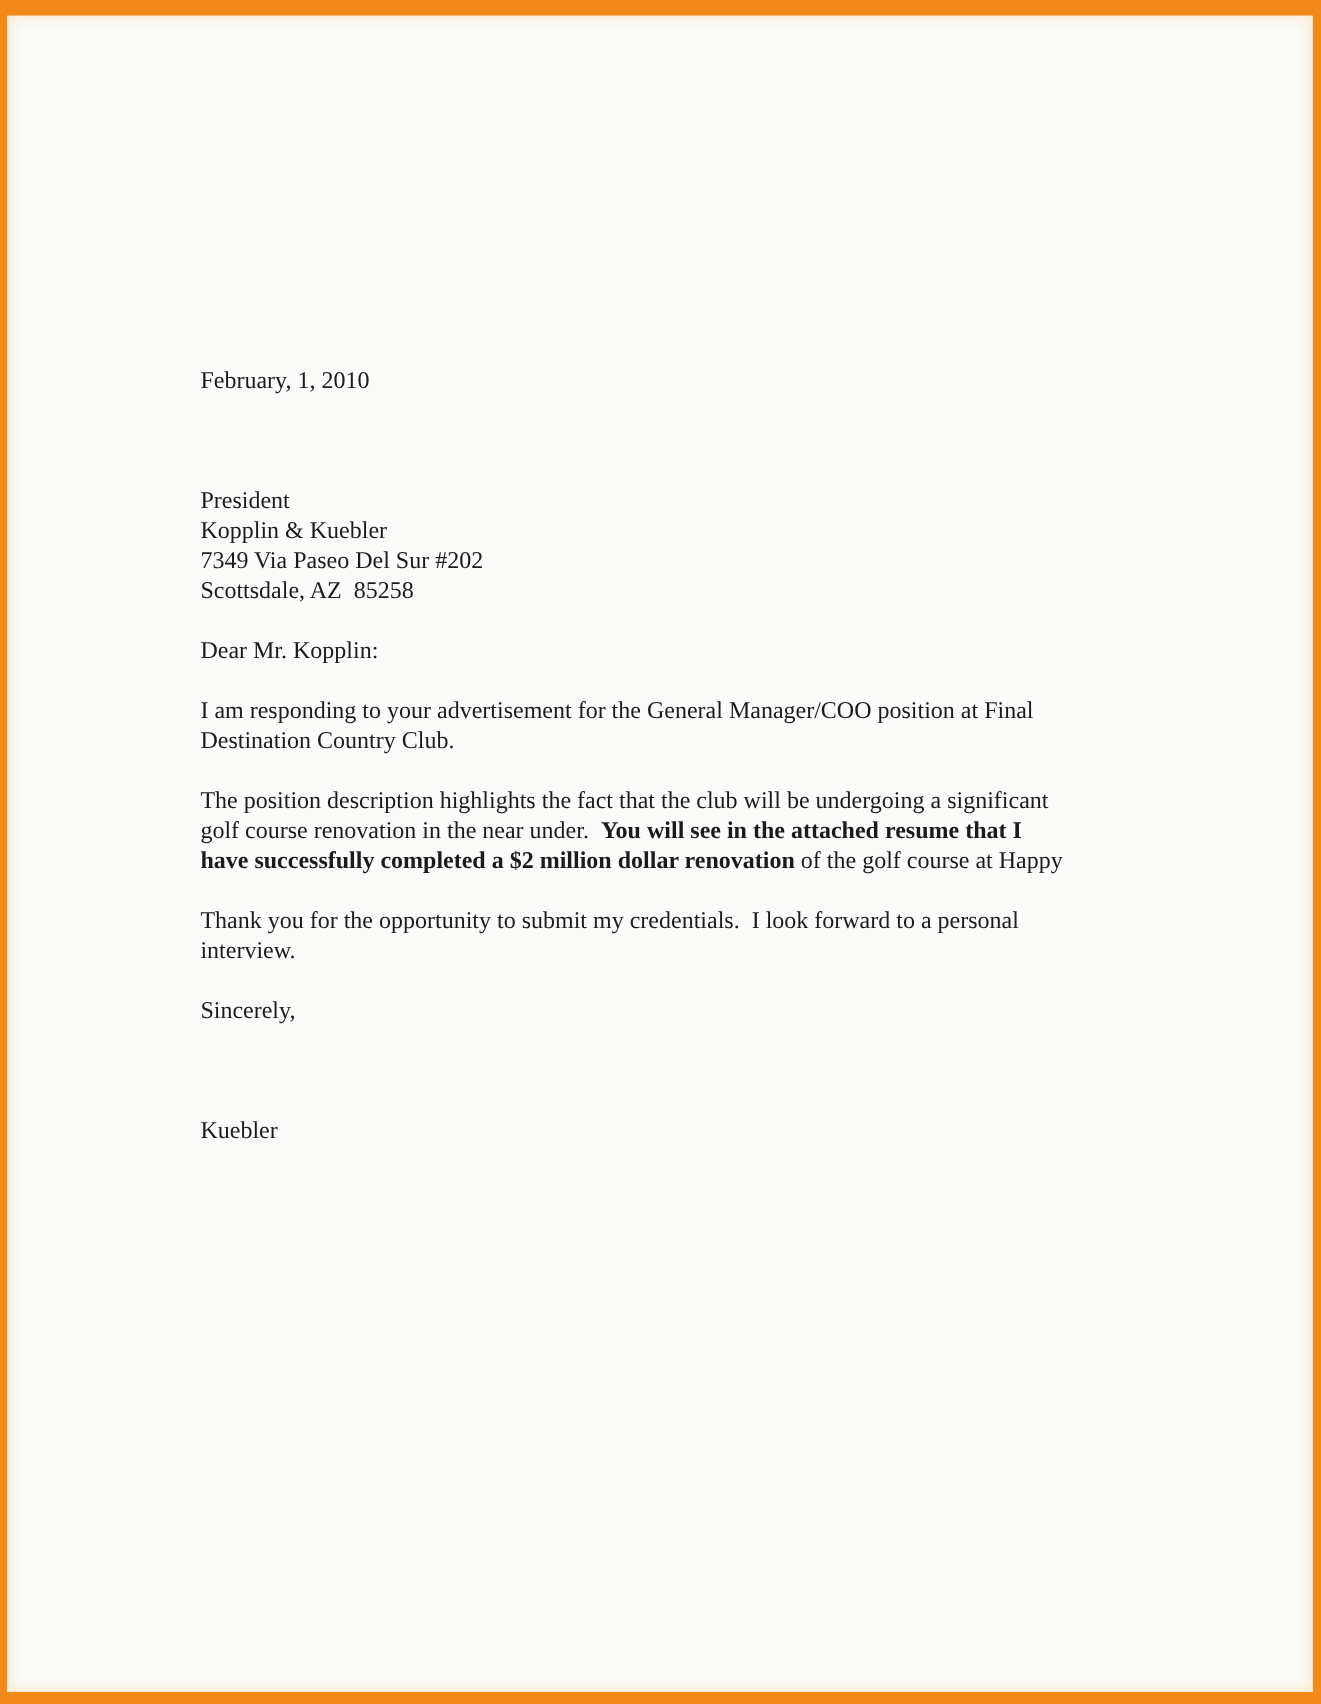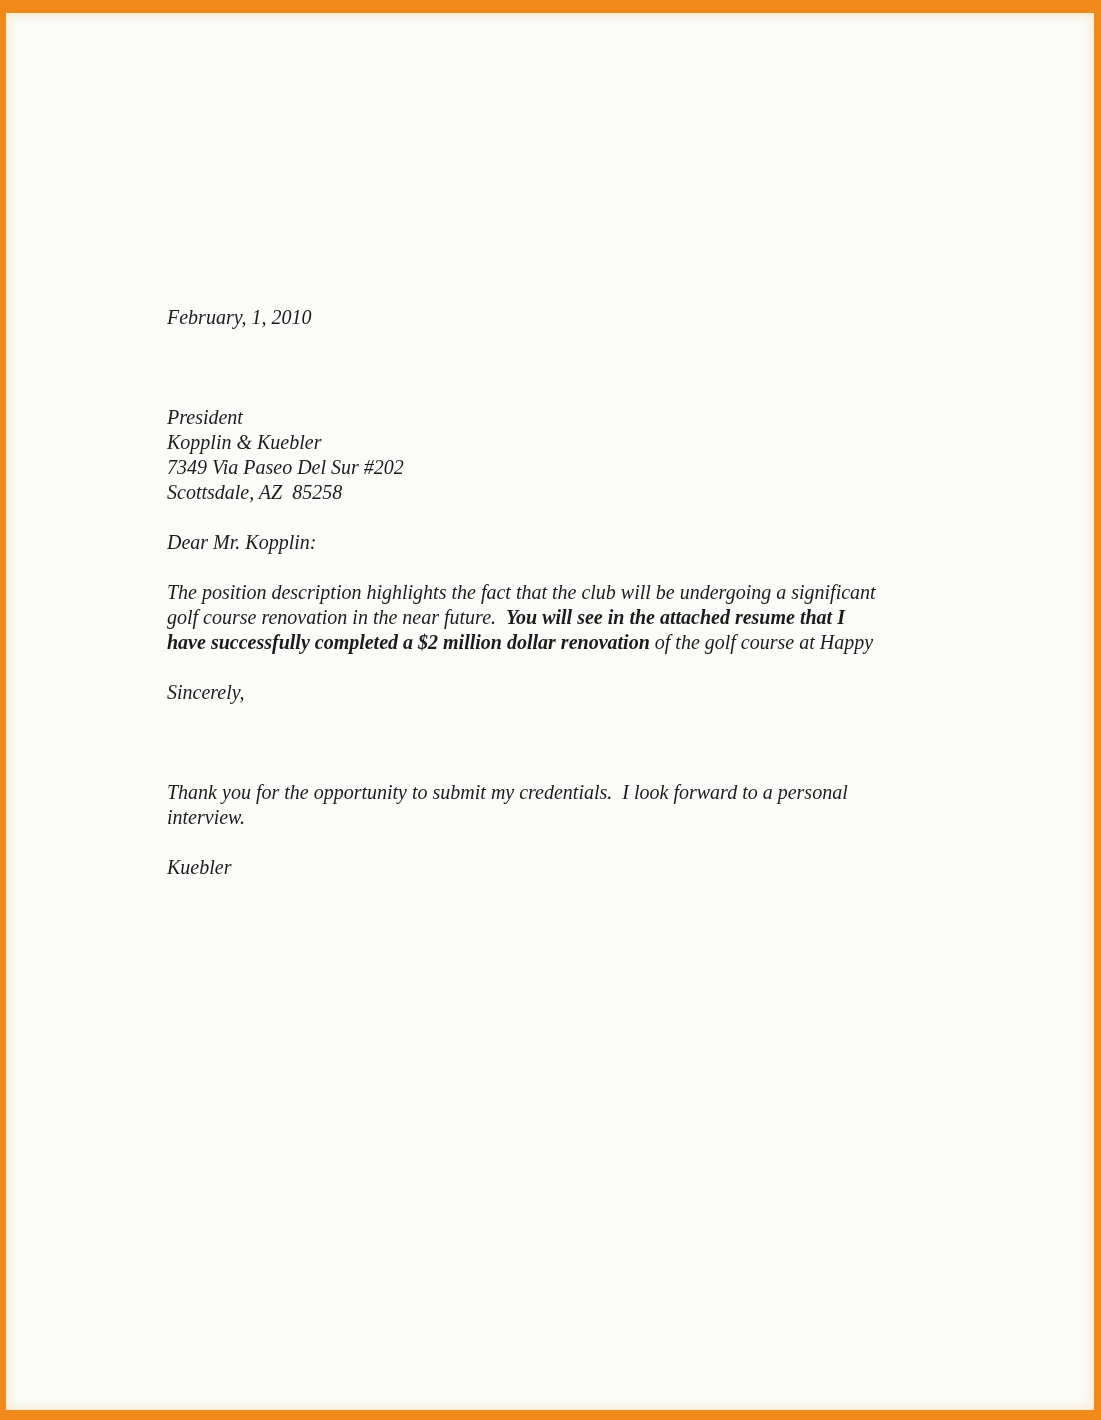--- a/index.html
+++ b/index.html
@@ -14,21 +14,20 @@
     overflow: hidden;
   }
   .paper {
     position: absolute;
     top: 13px;
     left: 6px;
     right: 7px;
     bottom: 10px;
     background: #fbfbf9;
     box-shadow: inset 0 0 9px 3px rgba(248, 233, 200, 0.85);
-    font-style: italic;
   }
   .letter {
     padding: 292px 0 0 161px;
     font-family: "Liberation Serif", serif;
     font-size: 20px;
     line-height: 25px;
     color: #1b1b1b;
   }
   .line {
     white-space: pre;
@@ -58,34 +57,38 @@
       <div class="line">President</div>
       <div class="line">Kopplin &amp; Kuebler</div>
       <div class="line">7349 Via Paseo Del Sur #202</div>
       <div class="line">Scottsdale, AZ  85258</div>
     </div>
 
     <div class="block">
       <div class="line">Dear Mr. Kopplin:</div>
     </div>
 
+    <div class="block">
+      <div class="line">I am responding to your advertisement for the General Manager/COO position at Final</div>
+      <div class="line">Destination Country Club.</div>
+    </div>
 
     <div class="block">
       <div class="line">The position description highlights the fact that the club will be undergoing a significant</div>
-      <div class="line"><span>golf course renovation in the near future.  </span><span class="bold">You will see in the attached resume that I</span></div>
+      <div class="line"><span>golf course renovation in the near under.  </span><span class="bold">You will see in the attached resume that I</span></div>
       <div class="line"><span class="bold">have successfully completed a $2 million dollar renovation</span><span> of the golf course at Happy</span></div>
-    </div>
-
-    <div class="block gap-large">
-      <div class="line">Sincerely,</div>
     </div>
 
     <div class="block">
       <div class="line">Thank you for the opportunity to submit my credentials.  I look forward to a personal</div>
       <div class="line">interview.</div>
+    </div>
+
+    <div class="block gap-large">
+      <div class="line">Sincerely,</div>
     </div>
 
     <div class="block">
       <div class="line">Kuebler</div>
     </div>
 
   </div>
 </div>
 
 </body></html>

